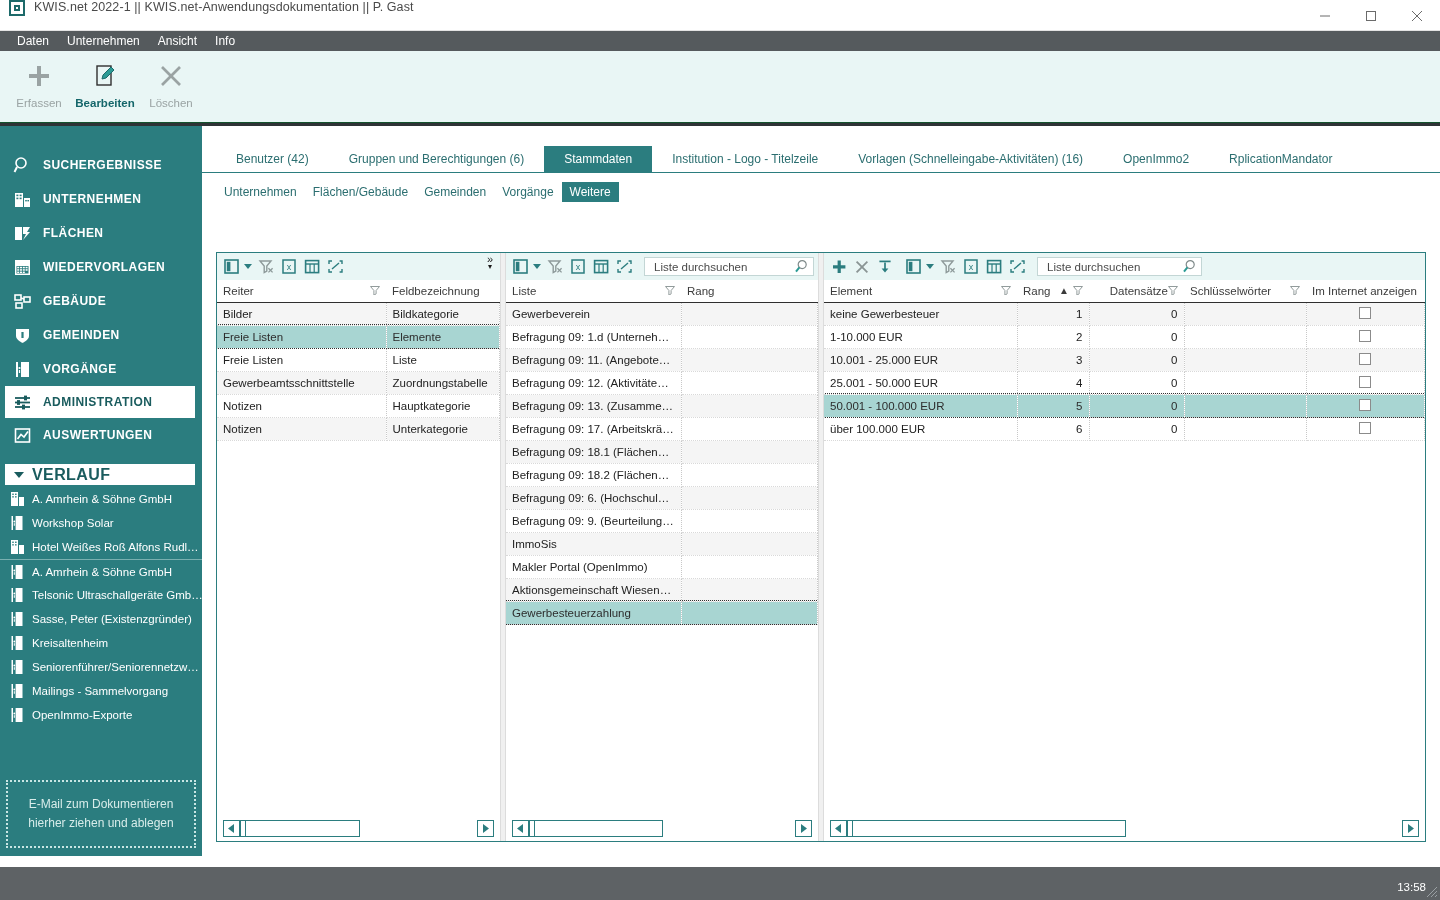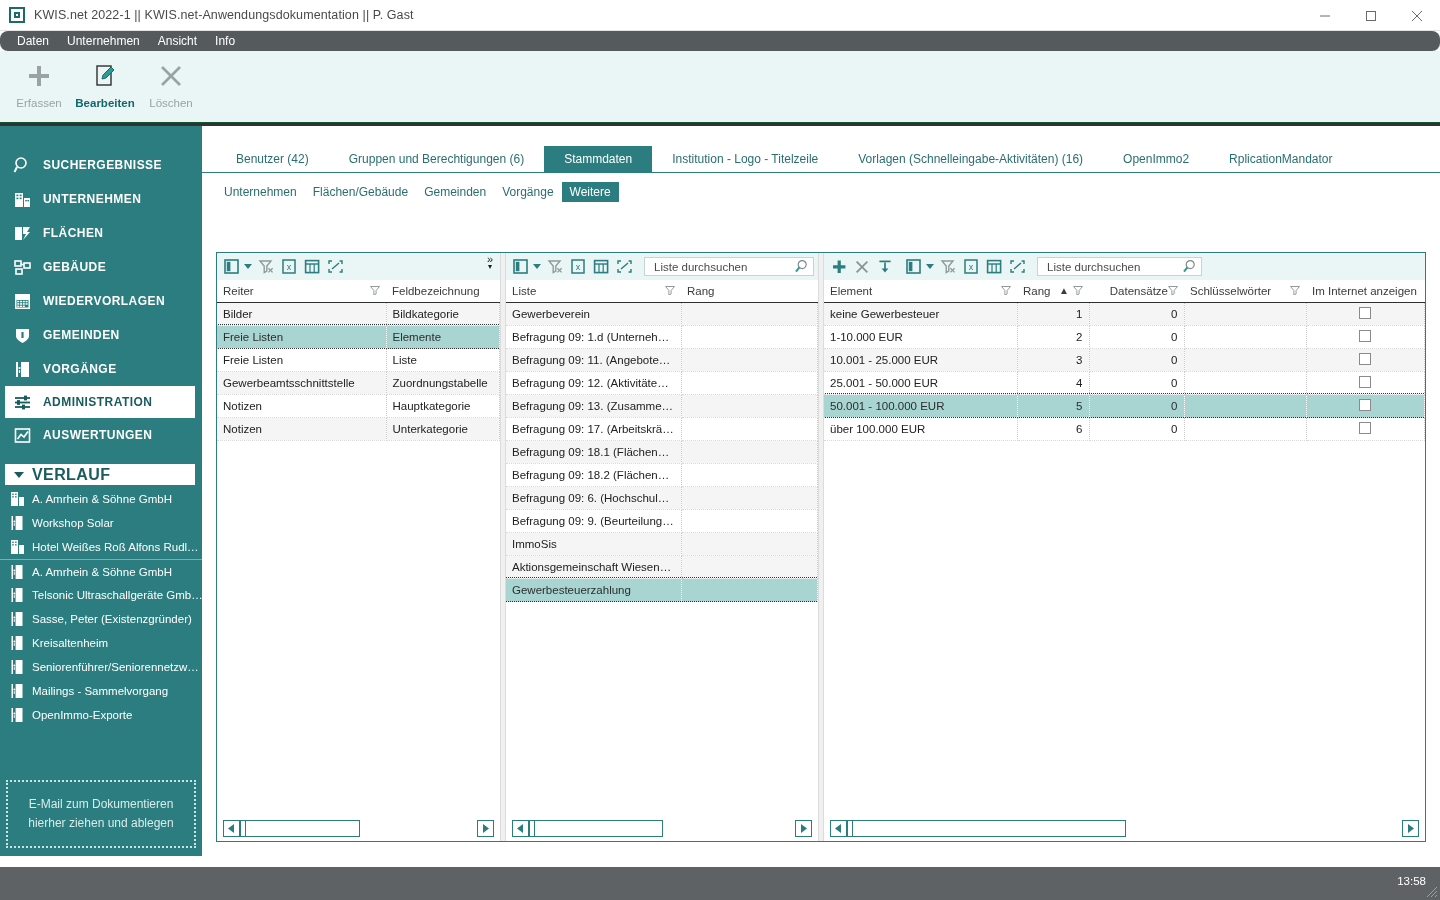--- a/index.html
+++ b/index.html
@@ -9,42 +9,42 @@
     font-family:"Liberation Sans", sans-serif;
     font-size:12px;
     background:#ffffff;
     overflow:hidden;
     position:relative;
   }
 
   
   #titlebar {
     height:31px; background:#ffffff;
-    display:flex; align-items:center;
+    display:flex; align-items:flex-start;
     border-bottom:1px solid #e3e3e3;
     position:relative;
   }
   #app-icon {
     width:16px; height:16px; margin-left:9px; margin-right:9px;
     border:2px solid #1d6a6a; position:relative; flex:none;
   }
   #app-icon::after{
     content:""; position:absolute; left:3px; top:3px; right:3px; bottom:3px;
     border:2px solid #1d6a6a;
   }
   #title-text { font-size:12.5px; color:#4a4a4a; letter-spacing:.1px;}
   .wincontrols { position:absolute; right:0; top:0; height:31px; display:flex; }
   .wc { width:46px; height:31px; display:flex; align-items:center; justify-content:center;
         color:#6b6b6b; font-size:13px; }
   .wc svg { display:block; }
 
   
   #menubar {
     height:20px; background:#555a5d; display:flex; align-items:center;
-    padding-left:8px; gap:0;border-radius:8px;
+    padding-left:8px; gap:0;
   }
   .menu-item { color:#ffffff; font-size:12px; padding:0 9px; line-height:20px; }
 
   
   #ribbon {
     height:72px; background:#e9f6f5;
     display:flex; align-items:flex-start; padding-left:6px;
     border-bottom:1px solid #14532d;
   }
   .ribbon-btn {
@@ -185,21 +185,21 @@
   }
   .sb-track { flex:1; height:17px; border:1px solid #2b7d7f; position:relative; background:#fff; }
   .sb-thumb { position:absolute; left:0; top:0; bottom:0; width:5px; background:#ffffff; border-right:1px solid #2b7d7f;}
   .sb-gap{ flex:1; }
 
   
   #statusbar {
     position:absolute; left:0; bottom:0; width:1440px; height:33px;
     background:#5e6265; color:#ffffff; display:flex; align-items:center;
   }
-  #status-time { position:absolute; right:14px; top:8px; font-size:11.5px; }
+  #status-time { position:absolute; right:14px; top:14px; font-size:11.5px; }
   #resize-grip { position:absolute; right:2px; bottom:2px; width:14px;height:14px; }
 </style>
 </head>
 <body>
 
 <div id="titlebar">
   <div id="app-icon"></div>
   <div id="title-text">KWIS.net 2022-1 || KWIS.net-Anwendungsdokumentation || P. Gast</div>
   <div class="wincontrols">
     <div class="wc">
@@ -289,32 +289,20 @@
       </div>
 
       <div class="nav-item">
         <span class="nav-ico">
           <svg width="19" height="19" viewBox="0 0 19 19">
               <rect x="2" y="3" width="7" height="13" fill="#fff"></rect>
               <path d="M10 3 l7 0 -3 5 3 0 -7 8 3 -6 -3 0 z" fill="#fff"></path>
             </svg>
         </span>
         <span>FLÄCHEN</span>
-      </div>
-
-      <div class="nav-item">
-        <span class="nav-ico">
-          <svg width="19" height="19" viewBox="0 0 19 19">
-              <rect x="2" y="3" width="6" height="5" fill="none" stroke="#fff" stroke-width="1.6"></rect>
-              <rect x="11" y="5" width="6" height="5" fill="none" stroke="#fff" stroke-width="1.6"></rect>
-              <rect x="3" y="11" width="6" height="5" fill="none" stroke="#fff" stroke-width="1.6"></rect>
-              <line x1="8" y1="6" x2="11" y2="7" stroke="#fff" stroke-width="1.4"></line>
-            </svg>
-        </span>
-        <span>GEBÄUDE</span>
       </div>
 
       <div class="nav-item">
         <span class="nav-ico">
           <svg width="19" height="19" viewBox="0 0 19 19">
               <rect x="2" y="2" width="15" height="15" fill="#fff"></rect>
               <rect x="3.5" y="8" width="12" height="7.5" fill="#2b7d7f"></rect>
               <g fill="#fff">
                 <rect x="4.2" y="8.8" width="2" height="1.5"></rect>
                 <rect x="7" y="8.8" width="2" height="1.5"></rect>
@@ -329,20 +317,32 @@
                 <rect x="9.8" y="13.6" width="2" height="1.4"></rect>
               </g>
             </svg>
         </span>
         <span>WIEDERVORLAGEN</span>
       </div>
 
       <div class="nav-item">
         <span class="nav-ico">
           <svg width="19" height="19" viewBox="0 0 19 19">
+              <rect x="2" y="3" width="6" height="5" fill="none" stroke="#fff" stroke-width="1.6"></rect>
+              <rect x="11" y="5" width="6" height="5" fill="none" stroke="#fff" stroke-width="1.6"></rect>
+              <rect x="3" y="11" width="6" height="5" fill="none" stroke="#fff" stroke-width="1.6"></rect>
+              <line x1="8" y1="6" x2="11" y2="7" stroke="#fff" stroke-width="1.4"></line>
+            </svg>
+        </span>
+        <span>GEBÄUDE</span>
+      </div>
+
+      <div class="nav-item">
+        <span class="nav-ico">
+          <svg width="19" height="19" viewBox="0 0 19 19">
               <path d="M3 3 h13 v7 c0 4 -6.5 7 -6.5 7 S3 14 3 10 z" fill="#fff"></path>
               <rect x="8.4" y="6" width="2.2" height="6" fill="#2b7d7f"></rect>
             </svg>
         </span>
         <span>GEMEINDEN</span>
       </div>
 
       <div class="nav-item">
         <span class="nav-ico">
           <svg width="19" height="19" viewBox="0 0 19 19">
@@ -747,20 +747,24 @@
               <tr class="alt">
                   <td>Befragung 09: 6. (Hochschulk…</td>
                   <td></td>
                 </tr>
               <tr>
                   <td>Befragung 09: 9. (Beurteilung…</td>
                   <td></td>
                 </tr>
               <tr class="alt">
                   <td>ImmoSis</td>
+                  <td></td>
+                </tr>
+              <tr>
+                  <td>Makler Portal (OpenImmo)</td>
                   <td></td>
                 </tr>
               <tr class="alt">
                   <td>Aktionsgemeinschaft  Wieseng…</td>
                   <td></td>
                 </tr>
               <tr class="sel">
                   <td>Gewerbesteuerzahlung</td>
                   <td></td>
                 </tr>

